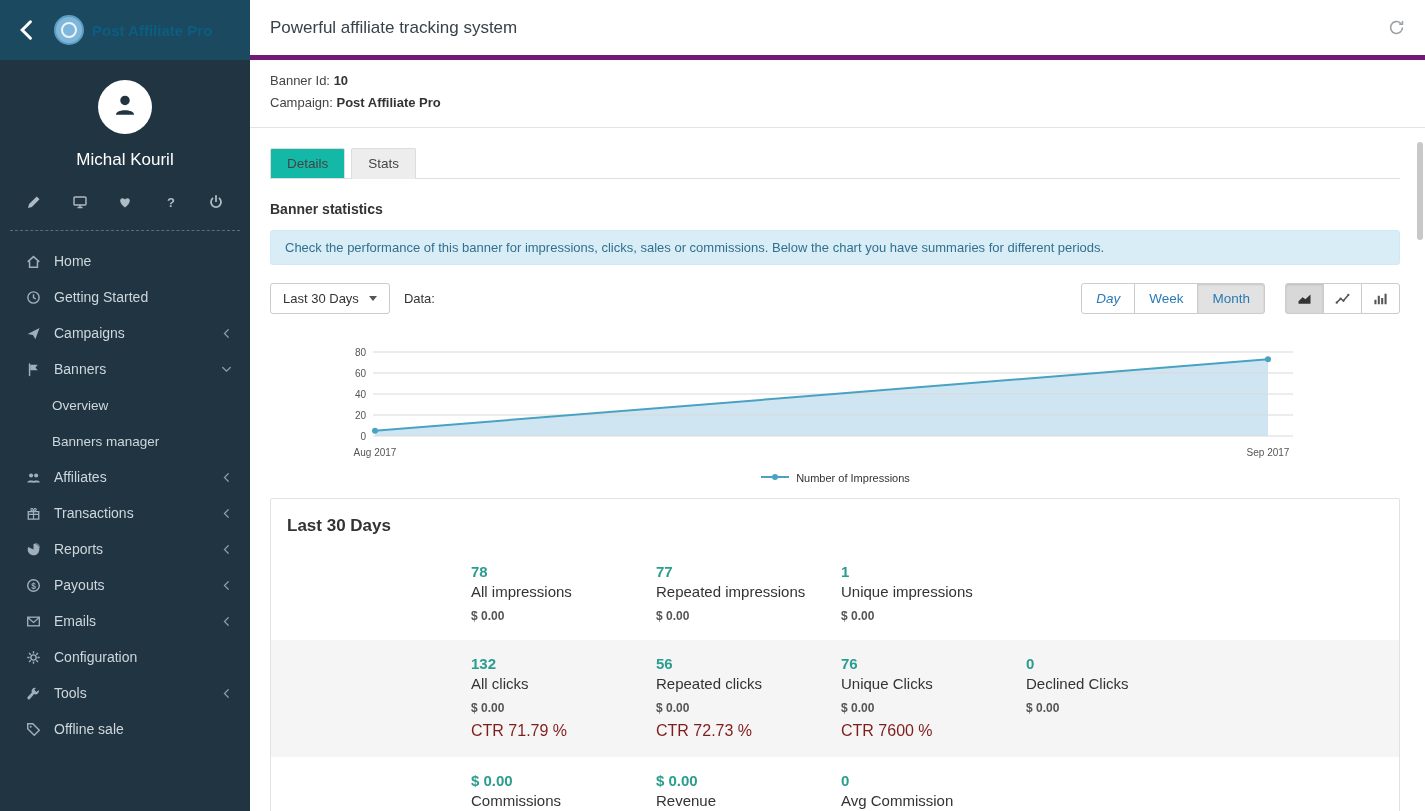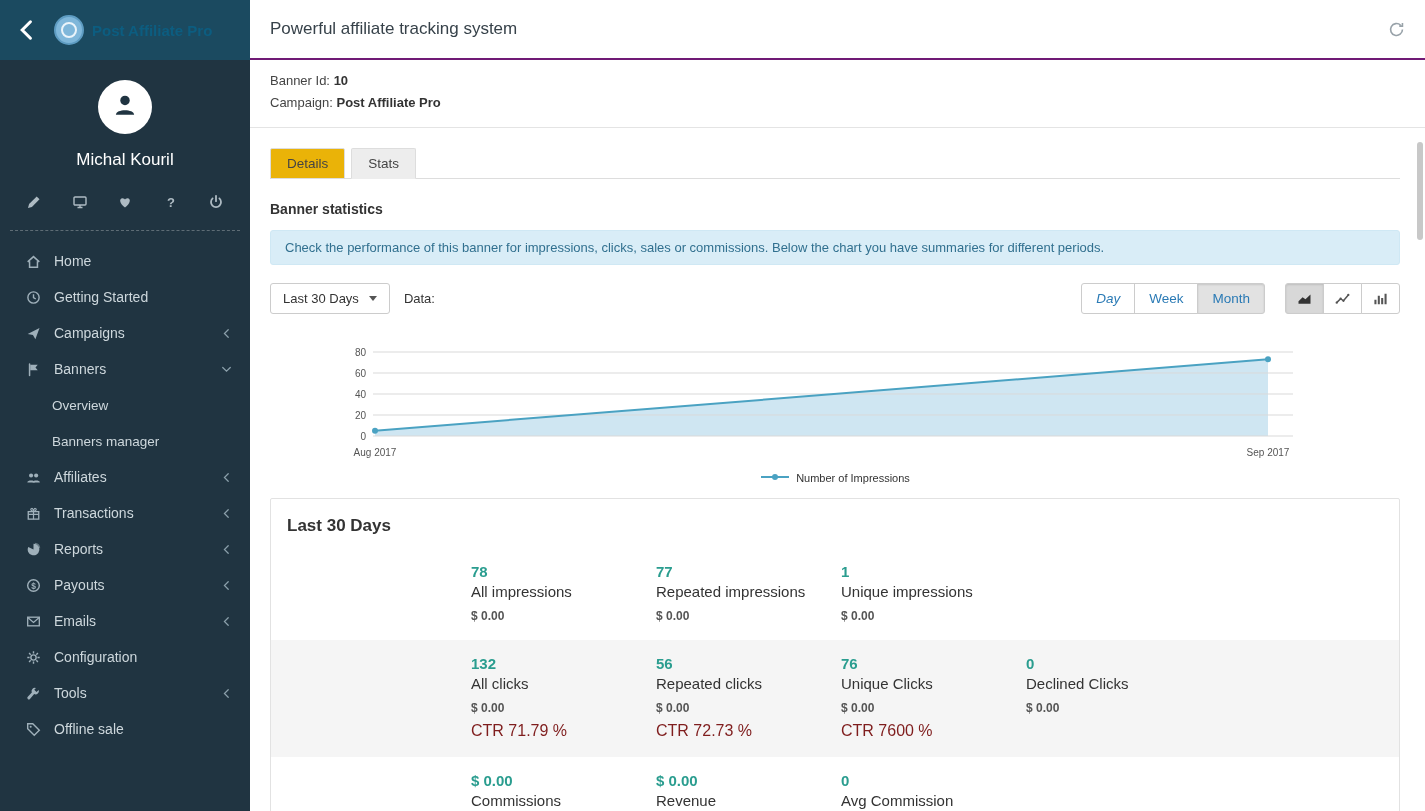--- a/index.html
+++ b/index.html
@@ -27,31 +27,31 @@
   .dashed { border-bottom:1px dashed rgba(255,255,255,.28); margin:20px 10px 6px; }
 
   .menu { padding:6px 0; overflow:hidden; flex:1; }
   .menu-item { display:flex; align-items:center; height:36px; padding:0 18px 0 26px; font-size:14px; color:#cdd7dc; cursor:pointer; }
   .menu-item .mi-icon { width:16px; margin-right:12px; color:#9fb0ba; display:inline-flex; flex-shrink:0; }
   .menu-item.sub { padding-left:52px; font-size:13.5px; }
   .menu-item .chev { margin-left:auto; color:#8ba0ab; display:inline-flex; }
 
   
   .main { flex:1; display:flex; flex-direction:column; background:#fff; position:relative; min-width:0; }
-  .topbar { height:60px; border-bottom:2px solid #701a75; display:flex; align-items:center; padding:0 20px; flex-shrink:0; }
+  .topbar { height:60px; border-bottom:5px solid #701a75; display:flex; align-items:center; padding:0 20px; flex-shrink:0; }
   .topbar h1 { font-size:17px; font-weight:400; color:#37424a; margin:0; }
   .refresh-button { margin-left:auto; color:#98a2a9; display:inline-flex; cursor:pointer; }
 
   .banner-info { padding:10px 20px 13px; border-bottom:1px solid #e4e4e4; font-size:13px; color:#444; line-height:1.7; flex-shrink:0; }
   .banner-info b { color:#333; }
 
   .content { padding:20px 25px 0 20px; flex:1; overflow:hidden; }
 
   .tabs { display:flex; border-bottom:1px solid #ddd; }
-  .tab { padding:7px 16px; font-size:13.5px; color:#444; border:1px solid #ddd; margin-bottom:-1px; cursor:pointer; border-radius:2px 2px 0 0; background:#eab308; }
+  .tab { padding:7px 16px; font-size:13.5px; color:#444; border:1px solid #ddd; margin-bottom:-1px; cursor:pointer; border-radius:2px 2px 0 0; background:#14b8a6; }
   .tab + .tab { margin-left:6px; }
   .tab.active { background:#ededed; border-bottom-color:#ededed; }
 
   .section-title { font-size:14px; font-weight:bold; color:#333; margin:22px 0 13px; }
 
   .alert { background:#d9edf7; border:1px solid #cfe8f4; color:#31708f; font-size:13px; padding:9px 14px; border-radius:3px; }
 
   .controls { display:flex; align-items:center; margin-top:18px; gap:10px; }
   .select-btn { display:inline-flex; align-items:center; gap:10px; border:1px solid #ccc; background:#fff; border-radius:3px; padding:7px 12px; font-size:13px; color:#333; cursor:pointer; }
   .caret { width:0; height:0; border-left:4px solid transparent; border-right:4px solid transparent; border-top:5px solid #555; display:inline-block; }

